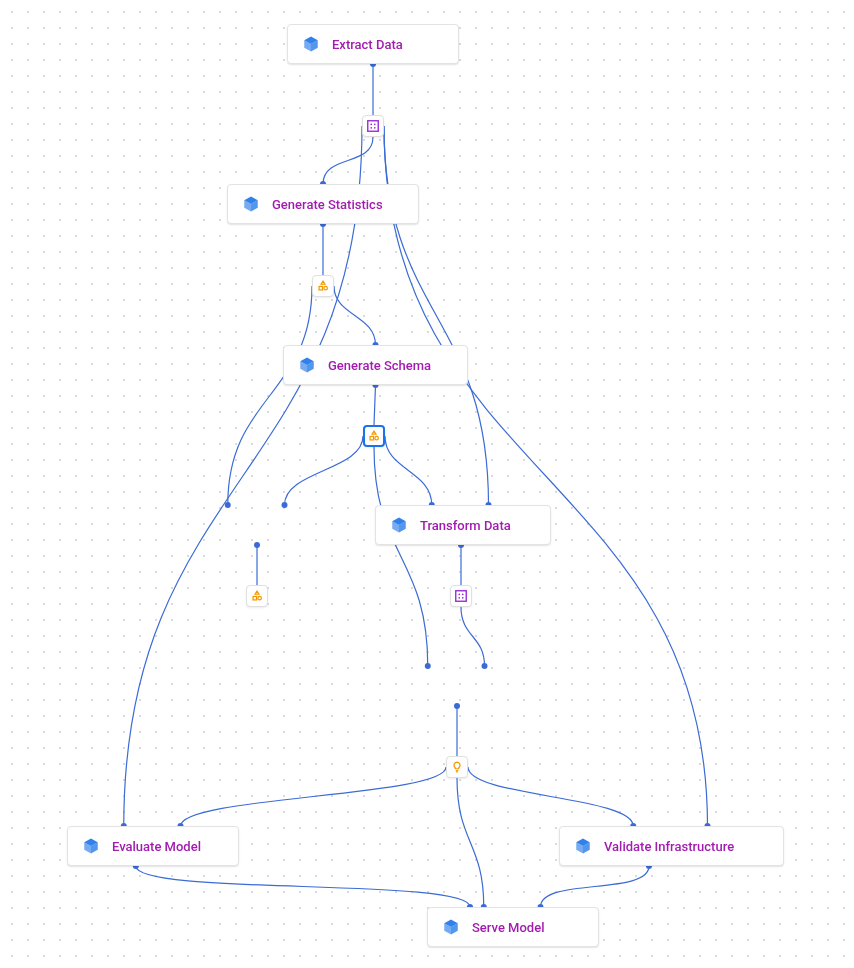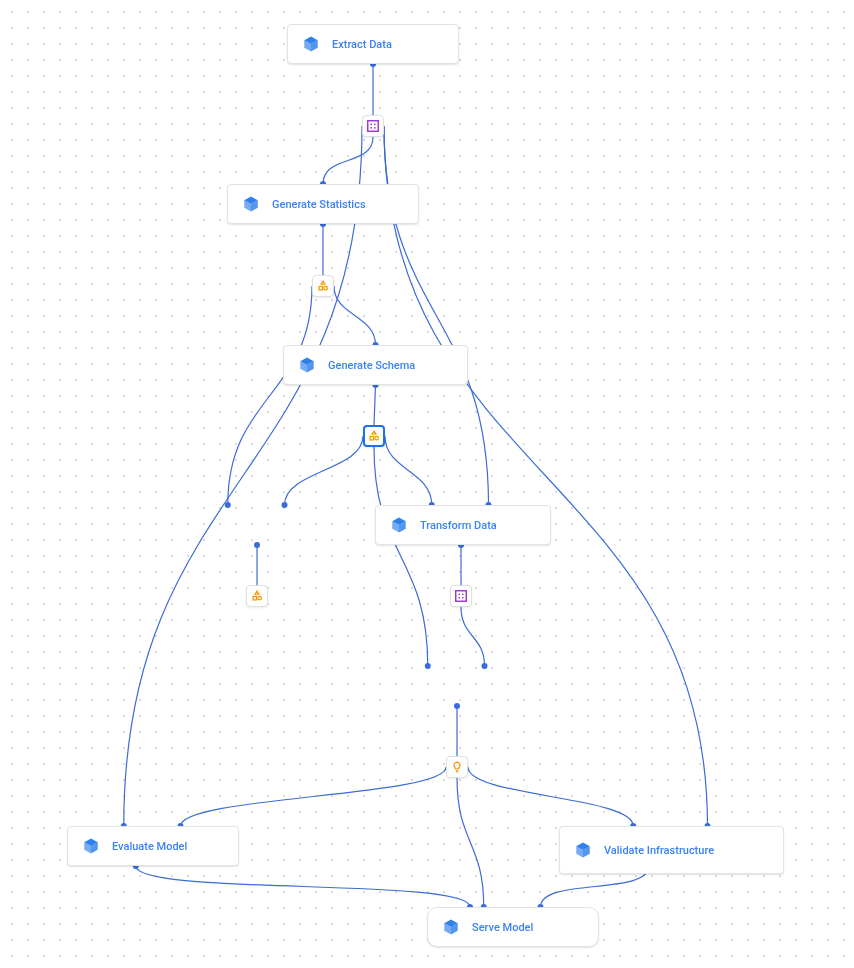--- a/index.html
+++ b/index.html
@@ -40,23 +40,23 @@
     border: 1px solid #e3e3e3;
     border-radius: 4px;
     box-shadow: 0 1px 2px rgba(0,0,0,0.08), 0 1px 1px rgba(0,0,0,0.04);
     display: flex;
     align-items: center;
     padding: 0 14px;
     gap: 12px;
     height: 40px;
   }
   .node .label {
-    font-size: 11px;
+    font-size: 13px;
     font-weight: 500;
-    color: #3b82f6;
+    color: #a21caf;
     white-space: nowrap;
   }
   .cube-icon {
     width: 18px;
     height: 18px;
     flex-shrink: 0;
   }
   .junction {
     position: absolute;
     width: 22px;
@@ -161,29 +161,29 @@
       <span class="label">Transform Data</span>
     </div>
     <div class="node" style="left: 67px; top: 826px; width: 172px; height: 40px;">
       <svg class="cube-icon" viewBox="0 0 24 24">
     <path fill="#1a73e8" d="M12 2 L21 7 L12 12 L3 7 Z" opacity="0.9"></path>
     <path fill="#1a73e8" d="M3 7 L12 12 L12 22 L3 17 Z" opacity="0.6"></path>
     <path fill="#1a73e8" d="M21 7 L21 17 L12 22 L12 12 Z" opacity="0.75"></path>
   </svg>
       <span class="label">Evaluate Model</span>
     </div>
-    <div class="node" style="left: 559px; top: 826px; width: 225px; height: 48px;">
+    <div class="node" style="left: 559px; top: 826px; width: 225px; height: 40px;">
       <svg class="cube-icon" viewBox="0 0 24 24">
     <path fill="#1a73e8" d="M12 2 L21 7 L12 12 L3 7 Z" opacity="0.9"></path>
     <path fill="#1a73e8" d="M3 7 L12 12 L12 22 L3 17 Z" opacity="0.6"></path>
     <path fill="#1a73e8" d="M21 7 L21 17 L12 22 L12 12 Z" opacity="0.75"></path>
   </svg>
       <span class="label">Validate Infrastructure</span>
     </div>
-    <div class="node" style="left: 427px; top: 907px; width: 172px; height: 40px; border-radius: 10px;">
+    <div class="node" style="left: 427px; top: 907px; width: 172px; height: 40px;">
       <svg class="cube-icon" viewBox="0 0 24 24">
     <path fill="#1a73e8" d="M12 2 L21 7 L12 12 L3 7 Z" opacity="0.9"></path>
     <path fill="#1a73e8" d="M3 7 L12 12 L12 22 L3 17 Z" opacity="0.6"></path>
     <path fill="#1a73e8" d="M21 7 L21 17 L12 22 L12 12 Z" opacity="0.75"></path>
   </svg>
       <span class="label">Serve Model</span>
     </div>
     <div class="junction" style="left: 362px; top: 115px;">
       <svg viewBox="0 0 16 16">
         <rect x="2" y="2" width="12" height="12" fill="none" stroke="#9b2fd6" stroke-width="1.6"></rect>

